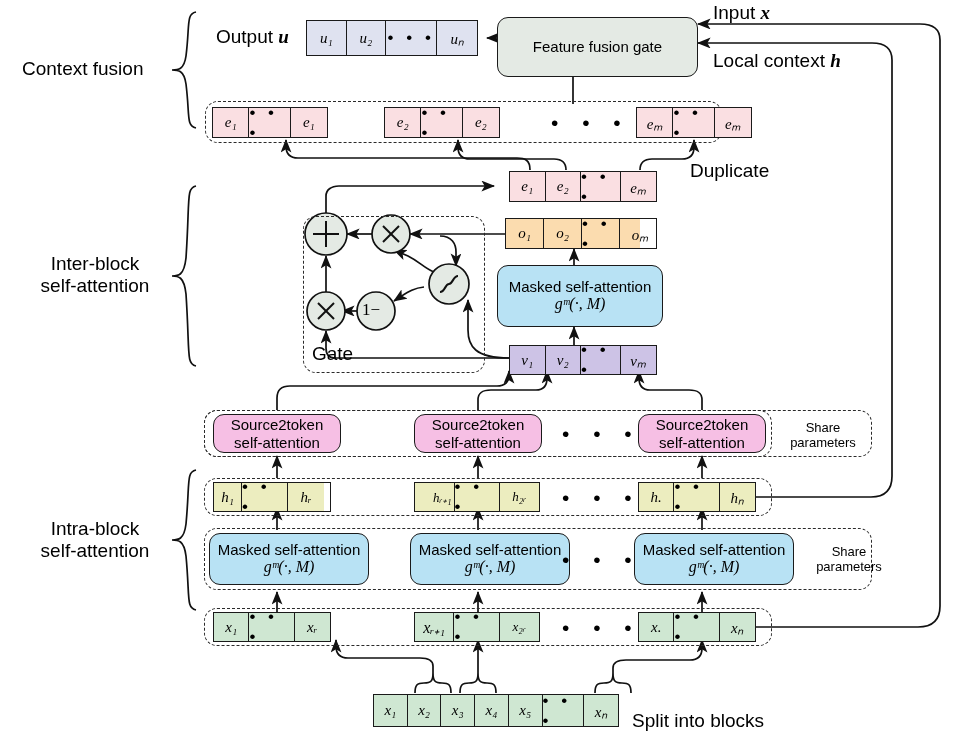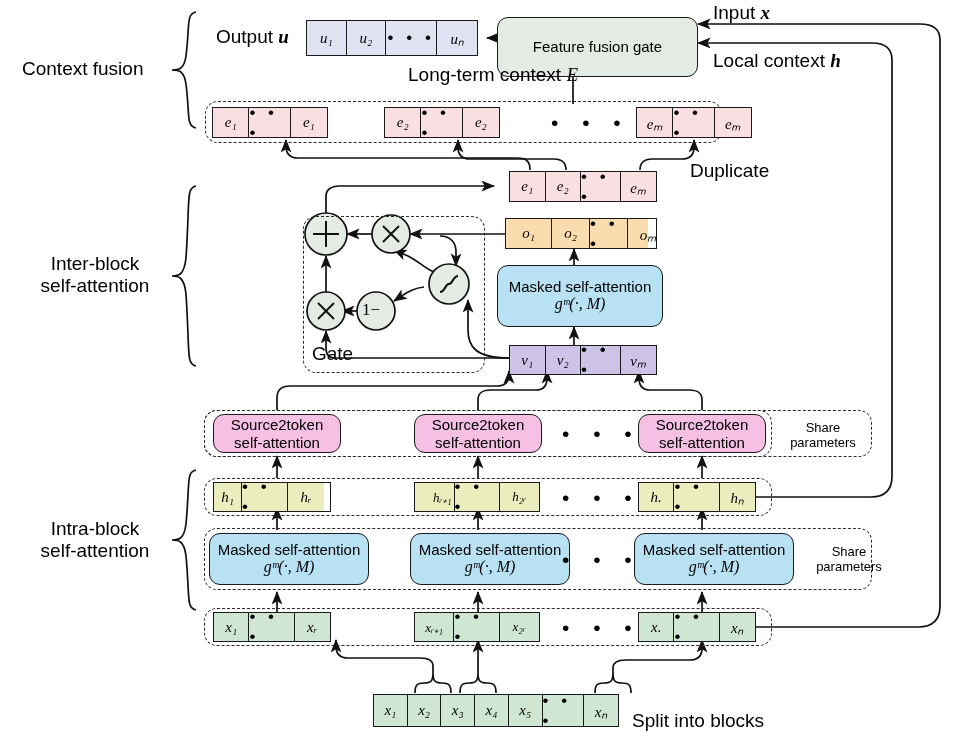--- a/index.html
+++ b/index.html
@@ -194,24 +194,20 @@
   </div>
 
   <div class="lbl" style="left:713px;top:2px;">
     <span>Input</span>
     <span class="mthb">x</span>
   </div>
   <div class="lbl" style="left:713px;top:50px;">
     <span>Local context</span>
     <span class="mthb">h</span>
   </div>
-  <div class="lbl" style="left:408px;top:64px;">
-    <span>Long-term context</span>
-    <span class="mth">E</span>
-  </div>
 
   <div class="dgroup" style="left:205px;top:101px;width:517px;height:42px;"></div>
 
   <div class="row c-pink" style="left:212px;top:107px;width:116px;height:31px;">
     <div class="cell" style="width:37px;">e₁</div>
     <div class="cell dots" style="width:42px;">• • •</div>
     <div class="cell" style="width:37px;">e₁</div>
   </div>
   <div class="row c-pink" style="left:384px;top:107px;width:116px;height:31px;">
     <div class="cell" style="width:37px;">e₂</div>
@@ -228,21 +224,21 @@
   <div class="lbl" style="left:690px;top:160px;">Duplicate</div>
 
   <div class="row c-pink" style="left:509px;top:171px;width:148px;height:31px;">
     <div class="cell" style="width:36px;">e₁</div>
     <div class="cell" style="width:36px;">e₂</div>
     <div class="cell dots" style="width:40px;">• • •</div>
     <div class="cell" style="width:36px;">eₘ</div>
   </div>
 
   <div class="row c-org" style="left:505px;top:218px;width:152px;height:31px;">
-    <div class="cell" style="width:46px;">o₁</div>
+    <div class="cell" style="width:38px;">o₁</div>
     <div class="cell" style="width:38px;">o₂</div>
     <div class="cell dots" style="width:38px;">• • •</div>
     <div class="cell" style="width:20px;padding-left:20px;">oₘ</div>
   </div>
 
   <div class="rbox blue" style="left:497px;top:265px;width:166px;height:62px;">
     <div class="t1">Masked self-attention</div>
     <div class="t2">gᵐ(·, M)</div>
   </div>
 
@@ -314,21 +310,21 @@
     <span>parameters</span>
   </div>
 
   <div class="dgroup" style="left:204px;top:608px;width:568px;height:38px;"></div>
   <div class="row c-grn" style="left:213px;top:612px;width:118px;height:30px;">
     <div class="cell" style="width:36px;">x₁</div>
     <div class="cell dots" style="width:46px;">• • •</div>
     <div class="cell" style="width:36px;">xᵣ</div>
   </div>
   <div class="row c-grn" style="left:414px;top:612px;width:126px;height:30px;">
-    <div class="cell" style="width:40px;font-size:13px;">xᵣ₊₁</div>
+    <div class="cell" style="width:40px;font-size:16px;">xᵣ₊₁</div>
     <div class="cell dots" style="width:46px;">• • •</div>
     <div class="cell" style="width:40px;font-size:13px;">x₂ᵣ</div>
   </div>
   <div class="bigdots" style="left:562px;top:616px;">•   •   •</div>
   <div class="row c-grn" style="left:638px;top:612px;width:118px;height:30px;">
     <div class="cell" style="width:36px;">x.</div>
     <div class="cell dots" style="width:46px;">• • •</div>
     <div class="cell" style="width:36px;">xₙ</div>
   </div>
 

